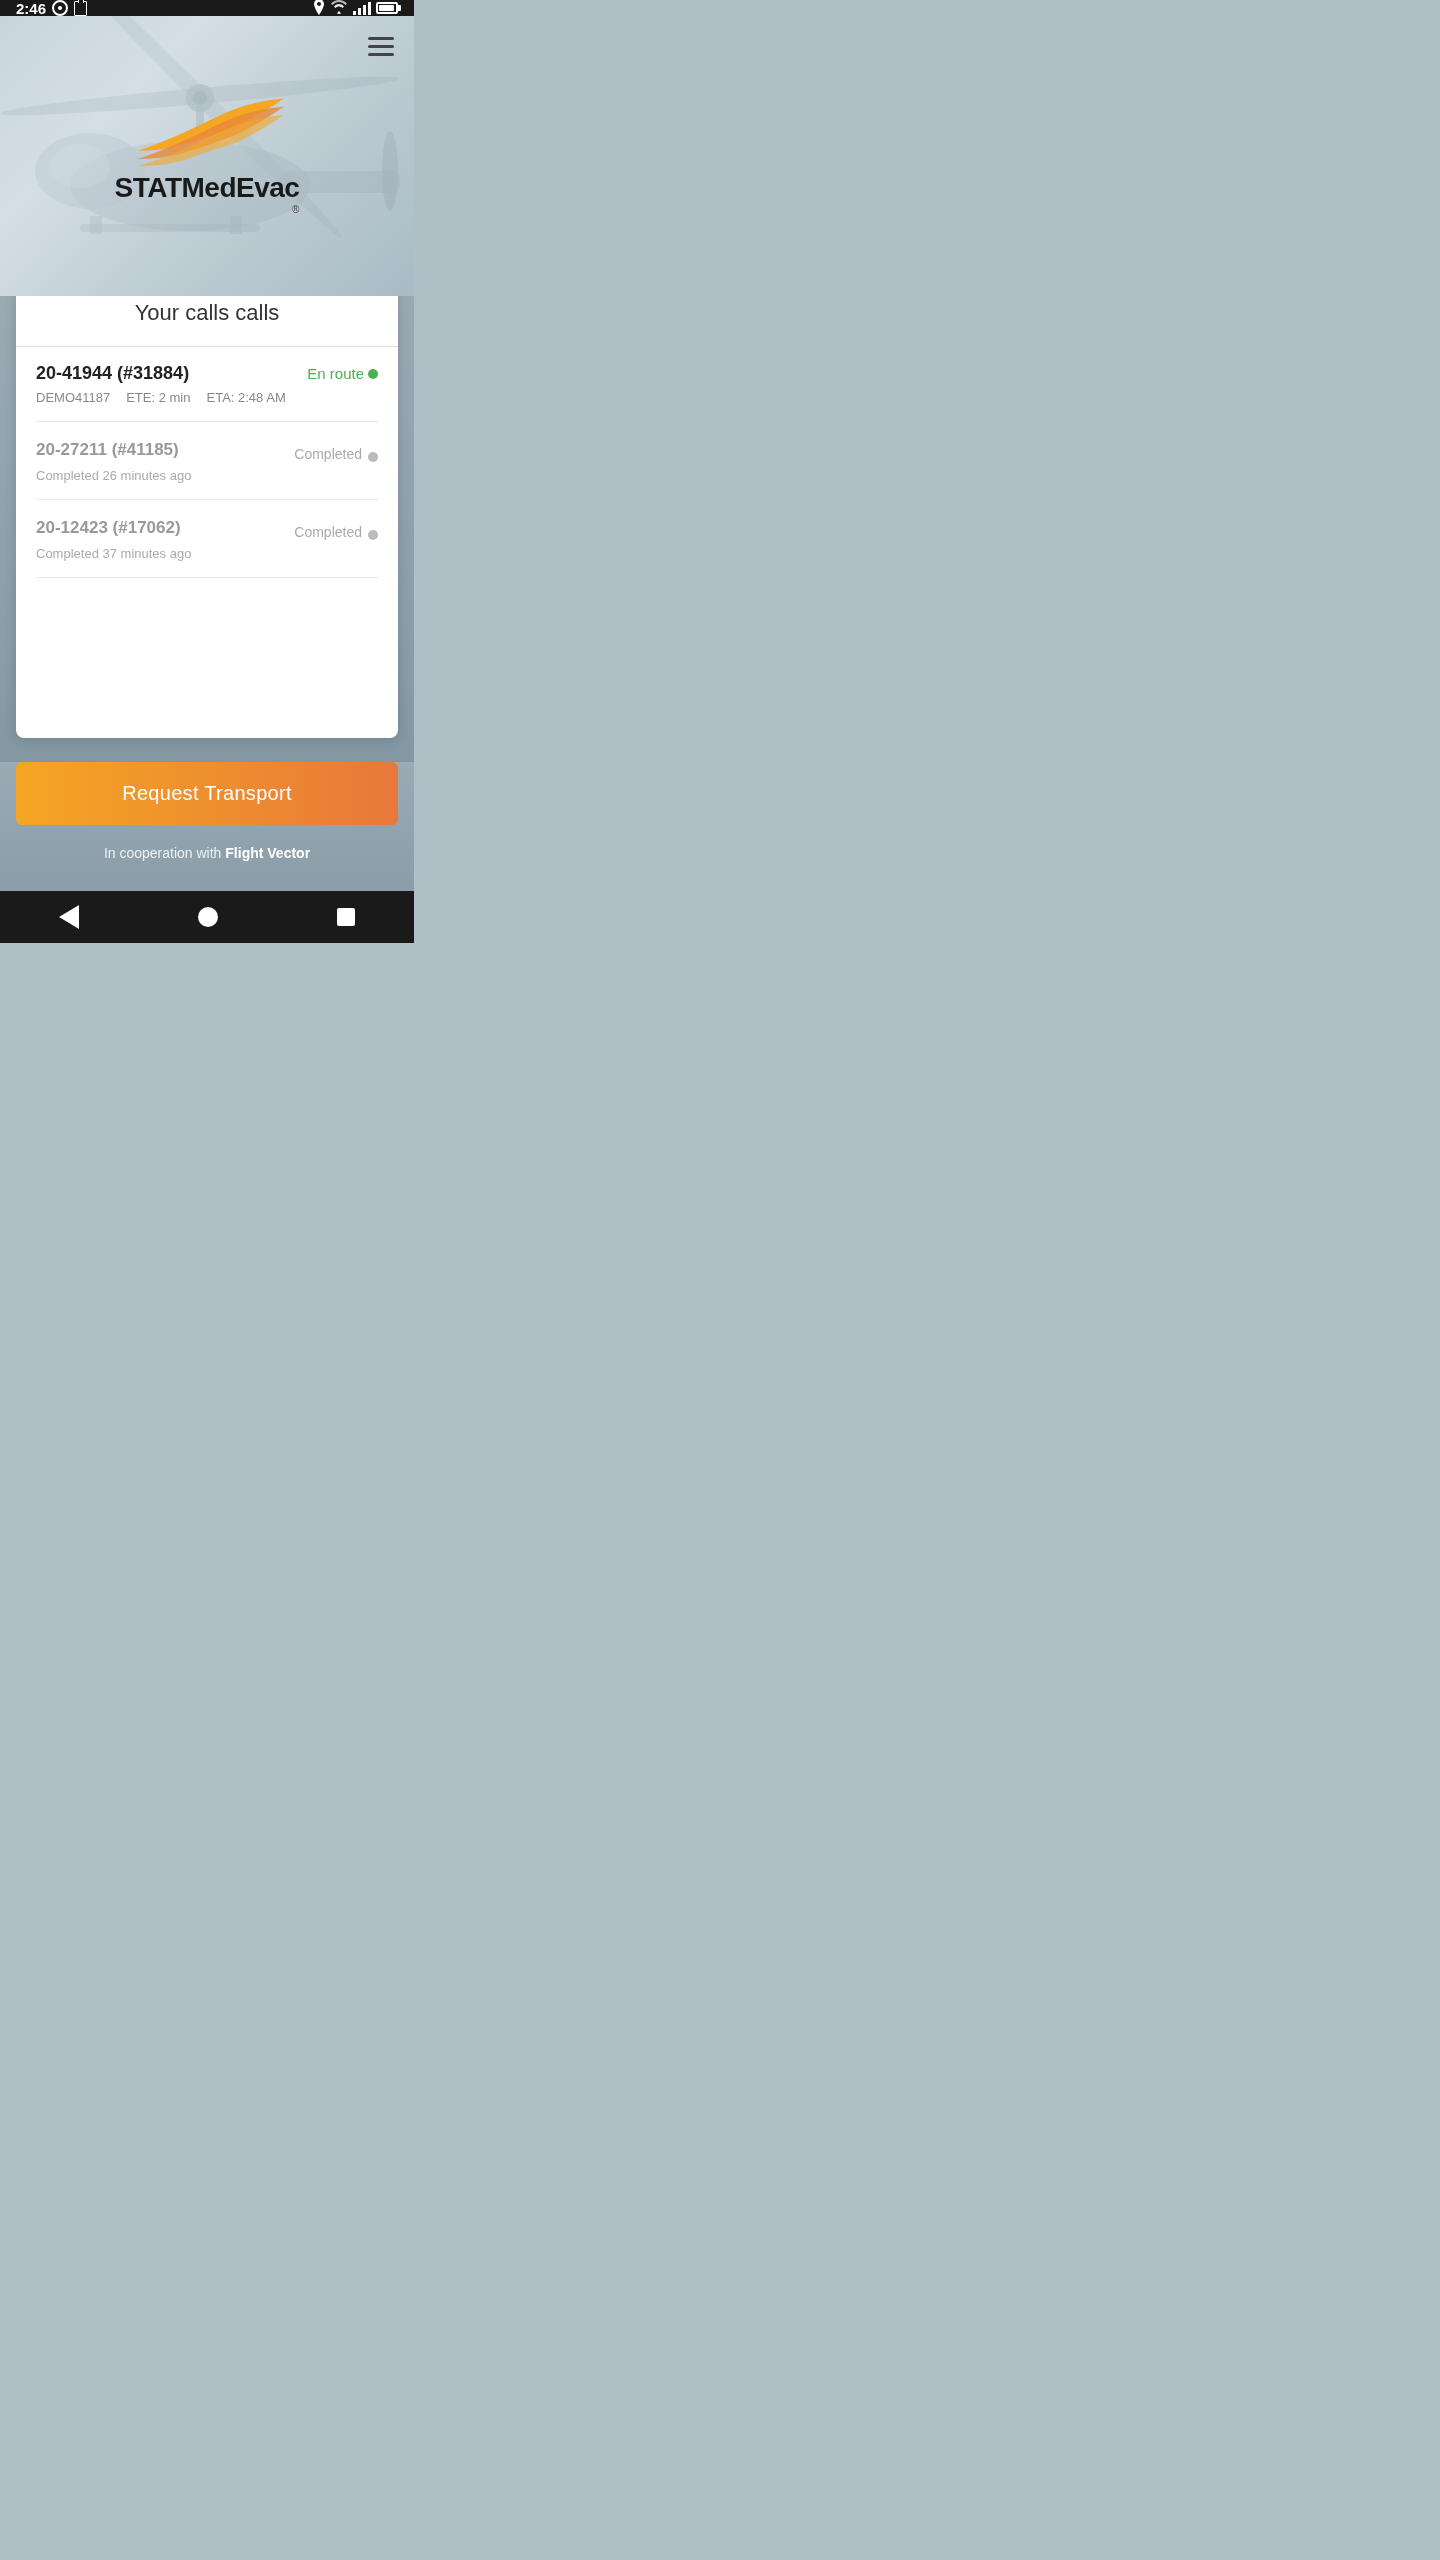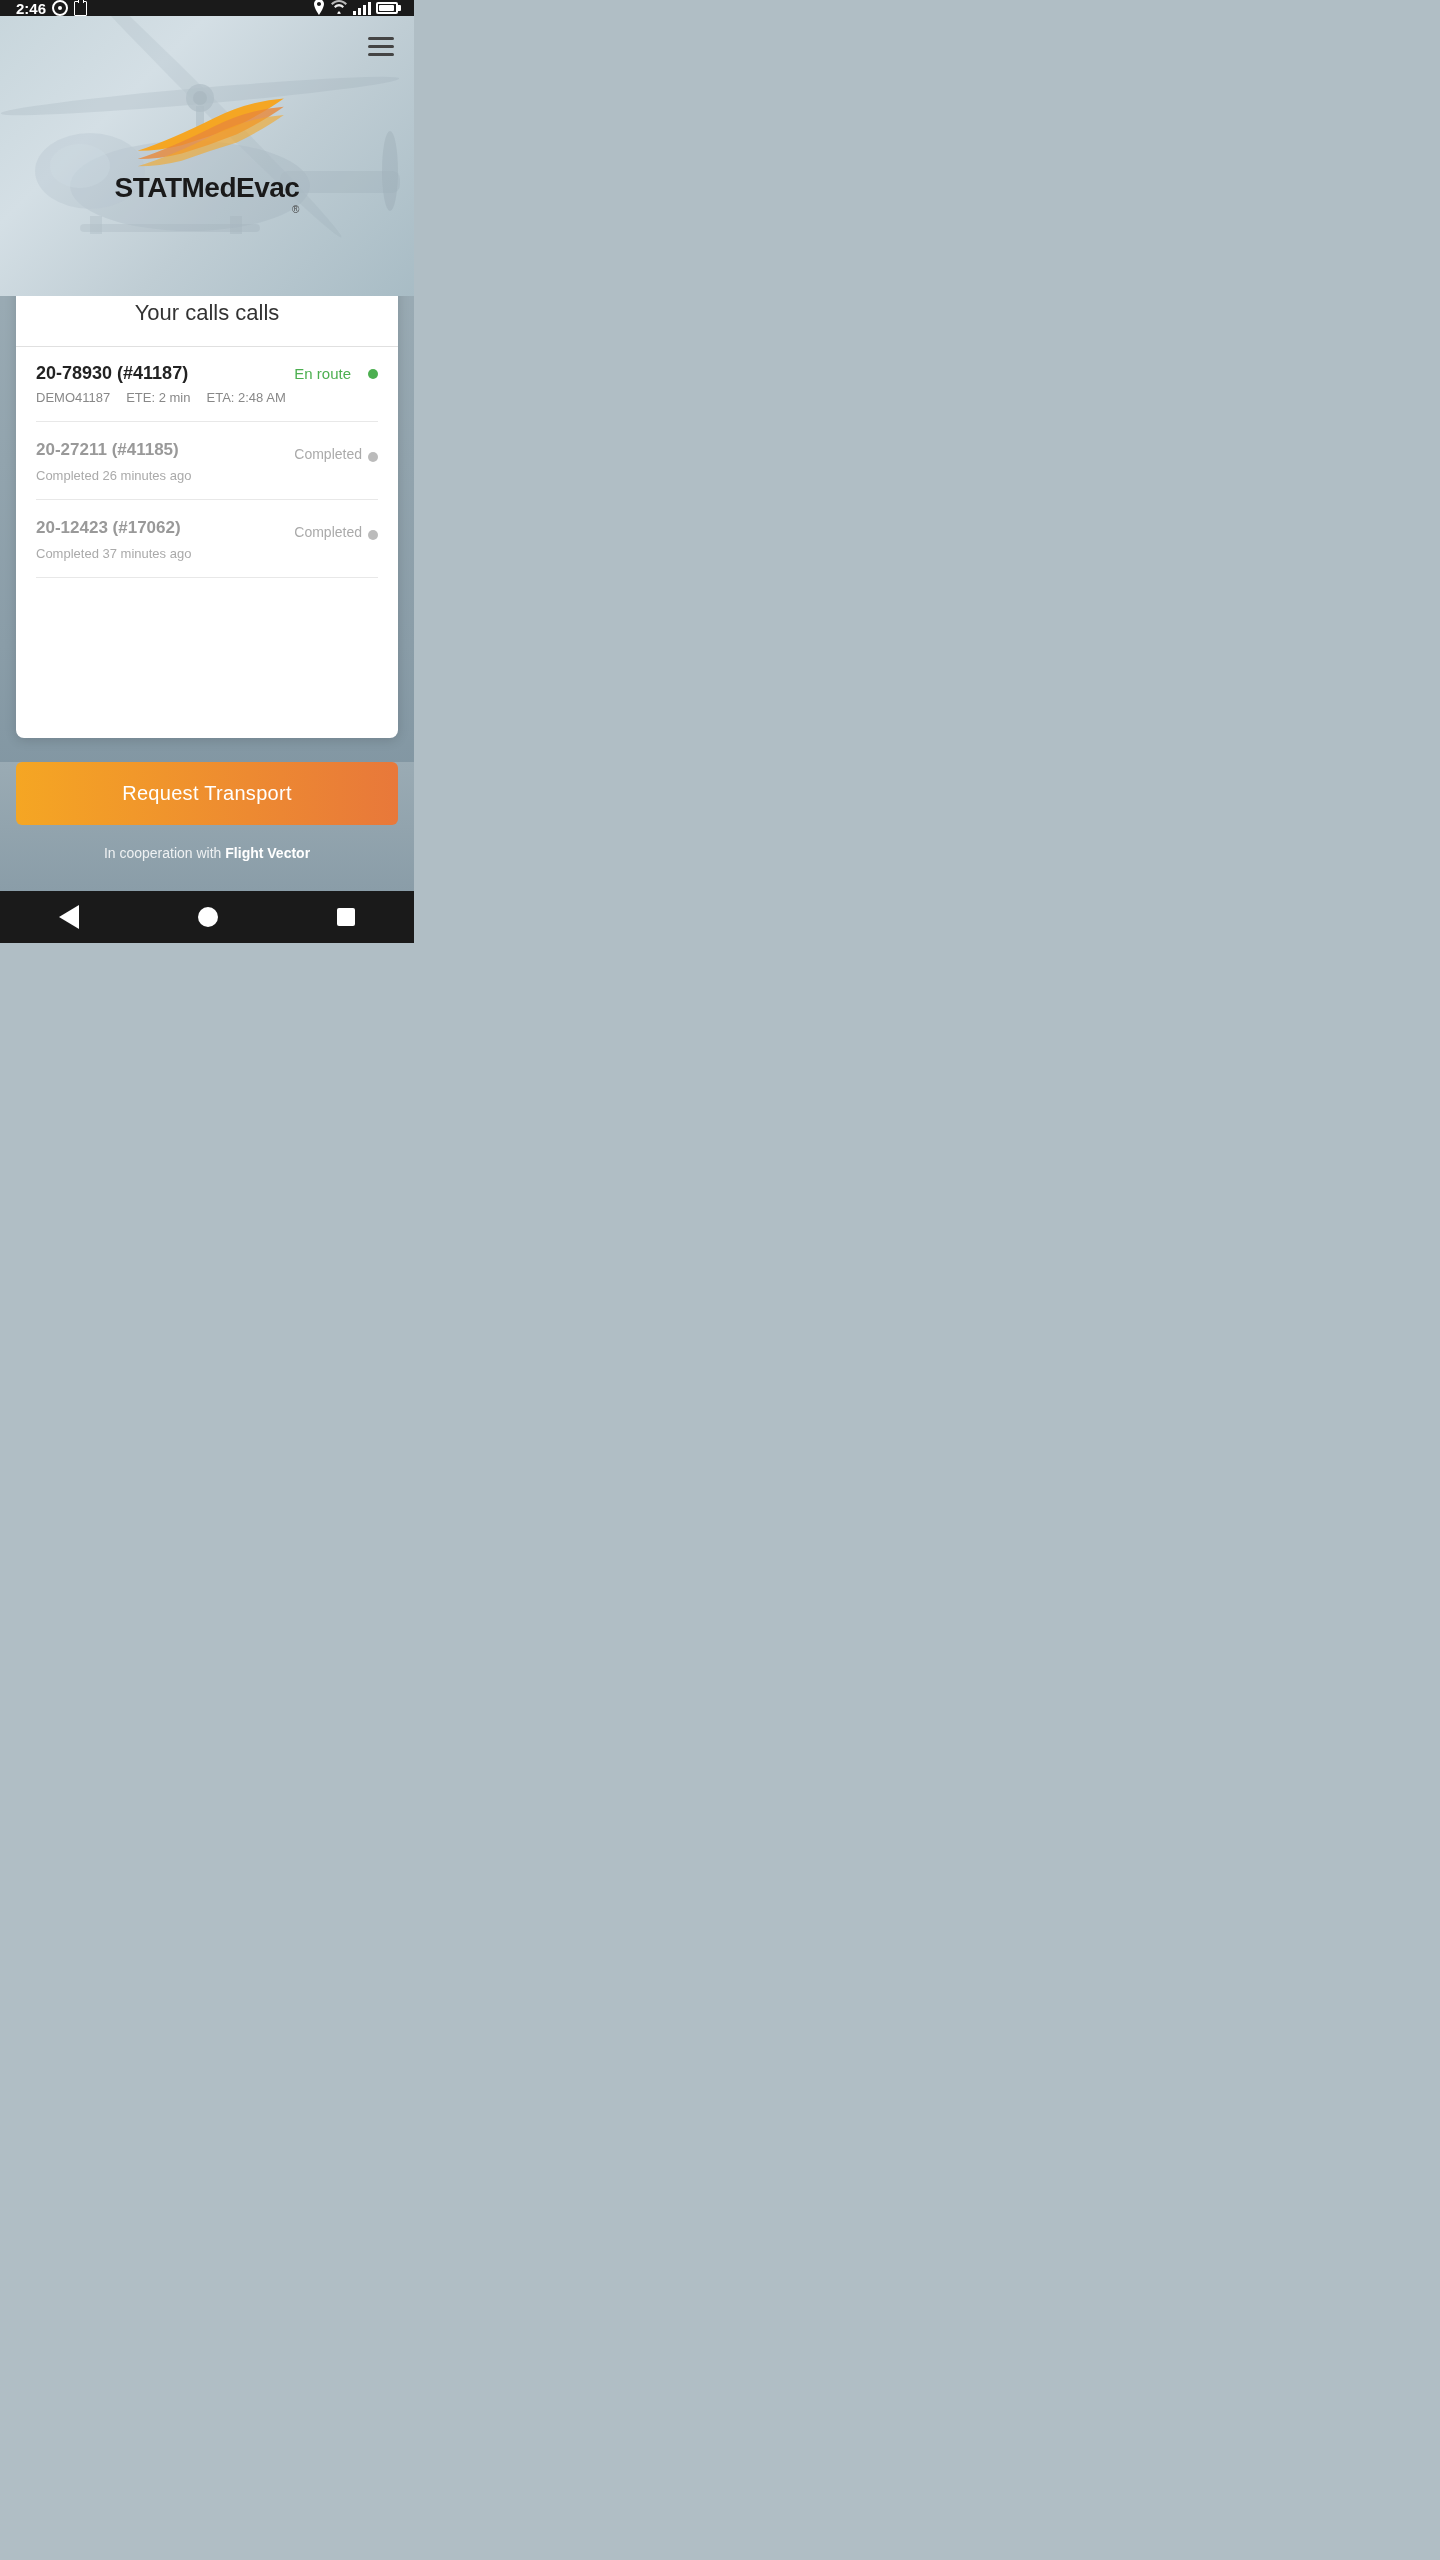--- a/index.html
+++ b/index.html
@@ -203,21 +203,21 @@
     .call-id-gray {
       font-size: 17px;
       font-weight: 600;
       color: #999;
       text-align: center;
     }
 
     .status-en-route {
       display: flex;
       align-items: center;
-      gap: 17px;
+      gap: 4px;
       color: #4caf50;
       font-size: 15px;
       font-weight: 500;
     }
 
     .status-dot-green {
       width: 10px;
       height: 10px;
       background: #4caf50;
       border-radius: 50%;
@@ -414,21 +414,21 @@
 </div>
 
 <div style="background: linear-gradient(to bottom, #9aabb4 0%, #8a9da8 60%, #7b919e 100%); padding-bottom: 0;">
 
   <div class="main-card">
     <h2 class="card-title">Your calls calls</h2>
     <div class="divider"></div>
 
     <div class="call-item">
       <div class="call-item-header">
-        <span class="call-id">20-78930 (#41187)</span>
+        <span class="call-id">20-41944 (#31884)</span>
         <div class="status-en-route">
           <span>En route</span>
           <div class="status-dot-green"></div>
         </div>
       </div>
       <div class="call-details">
         <span>DEMO41187</span>
         <span>ETE: 2 min</span>
         <span>ETA: 2:48 AM</span>
       </div>

